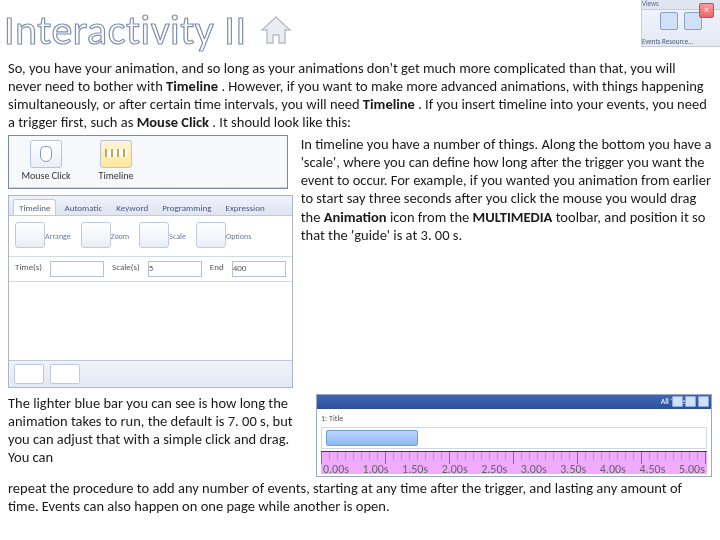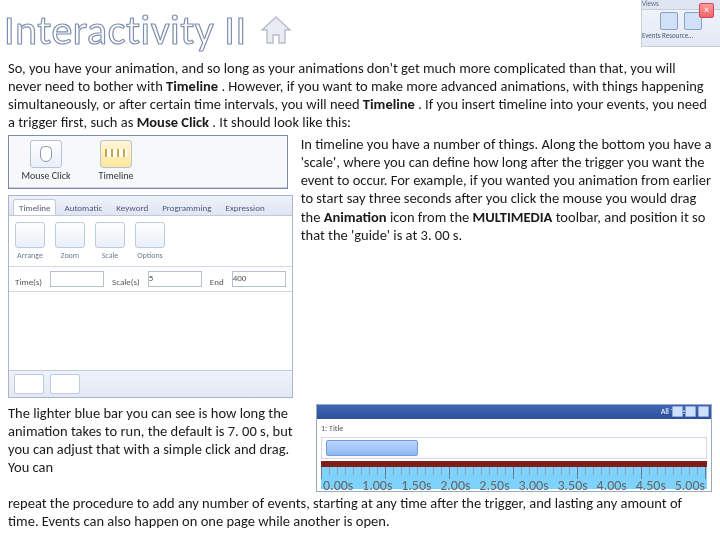--- a/index.html
+++ b/index.html
@@ -28,21 +28,21 @@
   .ribbon-snip{
     position:absolute;top:0;right:0;
     width:78px;height:46px;
     border:1px solid #c8cdd6;border-top:none;border-right:none;
     background:linear-gradient(#f2f5fb,#e3e9f4);
     font-size:7px;text-align:left;
   }
   .ribbon-snip .lbl{position:absolute;top:0;right:0;left:0;background:#dfe6f2;border-bottom:1px solid #c8cdd6;color:#5a6a85}
   .ribbon-snip .ic{display:flex;justify-content:center;gap:6px;margin-top:12px}
   .ribbon-snip .ic span{width:16px;height:16px;border:1px solid #8aa0c4;border-radius:2px;background:#cfe0f7}
-  .ribbon-snip .txt{color:#4a5a78;margin-top:2px}
+  .ribbon-snip .txt{color:#4a5a78;margin-top:8px}
   
   .para{padding:2px 8px;font-size:14.5px}
   .para b{font-weight:700}
   
   .split1{display:flex;gap:8px;padding:2px 8px}
   .shot1{flex:0 0 278px}
   .txt1{flex:1}
   
   .events-win{
     width:278px;border:1px solid #7a8aa8;background:#fff;
@@ -56,42 +56,42 @@
   .ev-ico.tline::after{content:"";position:absolute;left:4px;top:8px;right:4px;height:8px;background:repeating-linear-gradient(90deg,#caa84a 0 2px,#fff 2px 6px)}
   .ev-x{position:absolute;top:3px;right:6px;width:13px;height:13px;border:1px solid #c46;background:linear-gradient(#f99,#e66);border-radius:2px;color:#fff;font-size:10px;line-height:12px;text-align:center}
   
   .tl-panel{
     border:1px solid #a9b4c9;margin-top:6px;background:#fff;
   }
   .tl-tabs{display:flex;gap:2px;background:linear-gradient(#eef2fa,#dfe6f2);padding:3px 4px 0;font-size:9px;color:#4c5a76;border-bottom:1px solid #c2cad9}
   .tl-tab{padding:2px 5px;border:1px solid #c2cad9;border-bottom:none;border-radius:3px 3px 0 0;background:#fff}
   .tl-tab.inactive{background:transparent;border-color:transparent}
   .tl-toolbar{display:flex;gap:10px;padding:6px;border-bottom:1px solid #d3d9e4}
-  .tl-grp{display:flex;flex-direction:column;align-items:center;font-size:8px;color:#6b7a94}
+  .tl-grp{display:flex;align-items:center;font-size:8px;color:#6b7a94}
   .tl-btn{width:28px;height:24px;border:1px solid #bfcadd;border-radius:3px;background:linear-gradient(#fefefe,#e9eff8);margin-bottom:2px}
-  .tl-fields{display:flex;gap:8px;align-items:flex-end;padding:4px 6px;border-bottom:1px solid #d3d9e4;font-size:9px;color:#555}
+  .tl-fields{display:flex;gap:8px;align-items:flex-start;padding:4px 6px;border-bottom:1px solid #d3d9e4;font-size:9px;color:#555}
   .tl-input{width:52px;height:14px;border:1px solid #b7c0d1;background:#fff;display:inline-block}
   .tl-canvas{height:78px;background:#fff;position:relative}
   .tl-foot{display:flex;gap:6px;padding:3px 5px;background:linear-gradient(#eef2fa,#e3e9f4);border-top:1px solid #c2cad9}
   .tl-fbtn{width:28px;height:18px;border:1px solid #bfcadd;border-radius:2px;background:#fff}
 
   
   .split2{display:flex;gap:8px;padding:4px 8px 0}
   .txt2{flex:0 0 300px}
   .shot2{flex:1}
   .ruler-win{border:1px solid #9aa8c2;background:#fff}
   .ruler-title{background:linear-gradient(#3f66b5,#2c4f9a);height:14px;position:relative}
   .ruler-title .caption{position:absolute;right:26px;top:1px;font-size:8px;color:#fff}
   .ruler-title .winbtns{position:absolute;right:2px;top:1px;display:flex;gap:2px}
   .ruler-title .winbtns span{width:9px;height:9px;background:#cfe0ff;border:1px solid #8fa8d8;border-radius:1px}
   .ruler-body{padding:4px 4px 2px;font-size:8px;color:#555}
   .track{height:20px;background:#fff;border:1px solid #d3d9e4;position:relative;margin:4px 0 2px}
   .track .seg{position:absolute;top:2px;height:14px;background:linear-gradient(#bcd5ff,#8db8f4);border:1px solid #6f9de0;border-radius:2px}
   .track .seg1{left:4px;width:90px}
-  .ruler{height:22px;border-top:6px solid #7f1d1d;position:relative;background:#7dd3fc;font-size:14px;color:#666}
+  .ruler{height:22px;border-top:1px solid #7f1d1d;position:relative;background:#f0abfc;font-size:12px;color:#666}
   .ruler .ticks{position:absolute;left:0;right:0;top:0;height:8px;
     background:repeating-linear-gradient(90deg,#9aa3b4 0 1px,transparent 1px 8px)}
   .ruler .majors{position:absolute;left:0;right:0;top:0;height:12px;
     background:repeating-linear-gradient(90deg,#6f7a8e 0 1px,transparent 1px 64px)}
   .ruler .labels{position:absolute;left:0;right:0;top:10px;display:flex;justify-content:space-between;padding:0 2px}
   
 </style>
 </head>
 <body>
 

